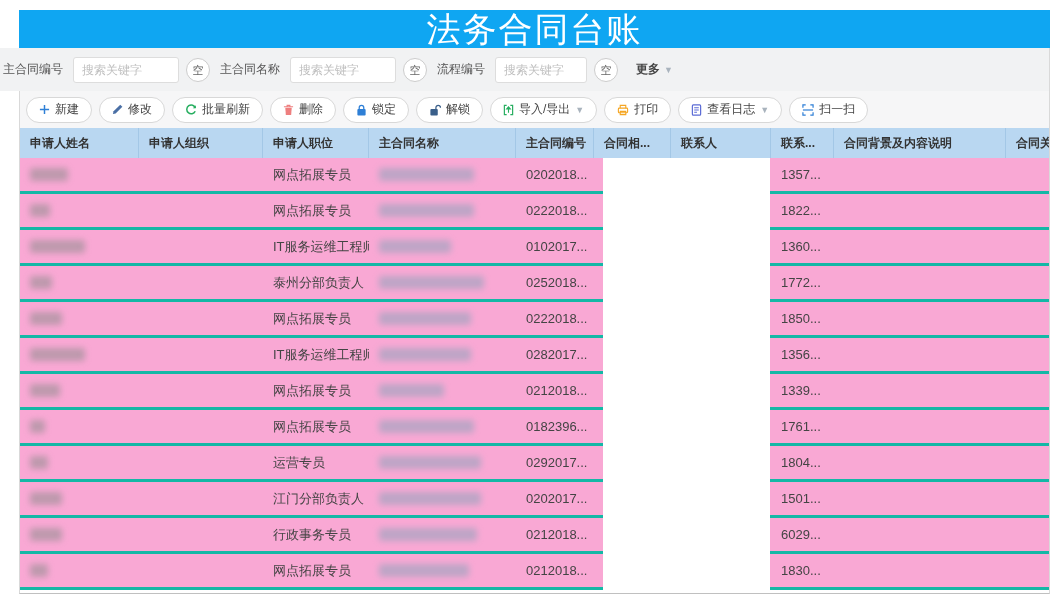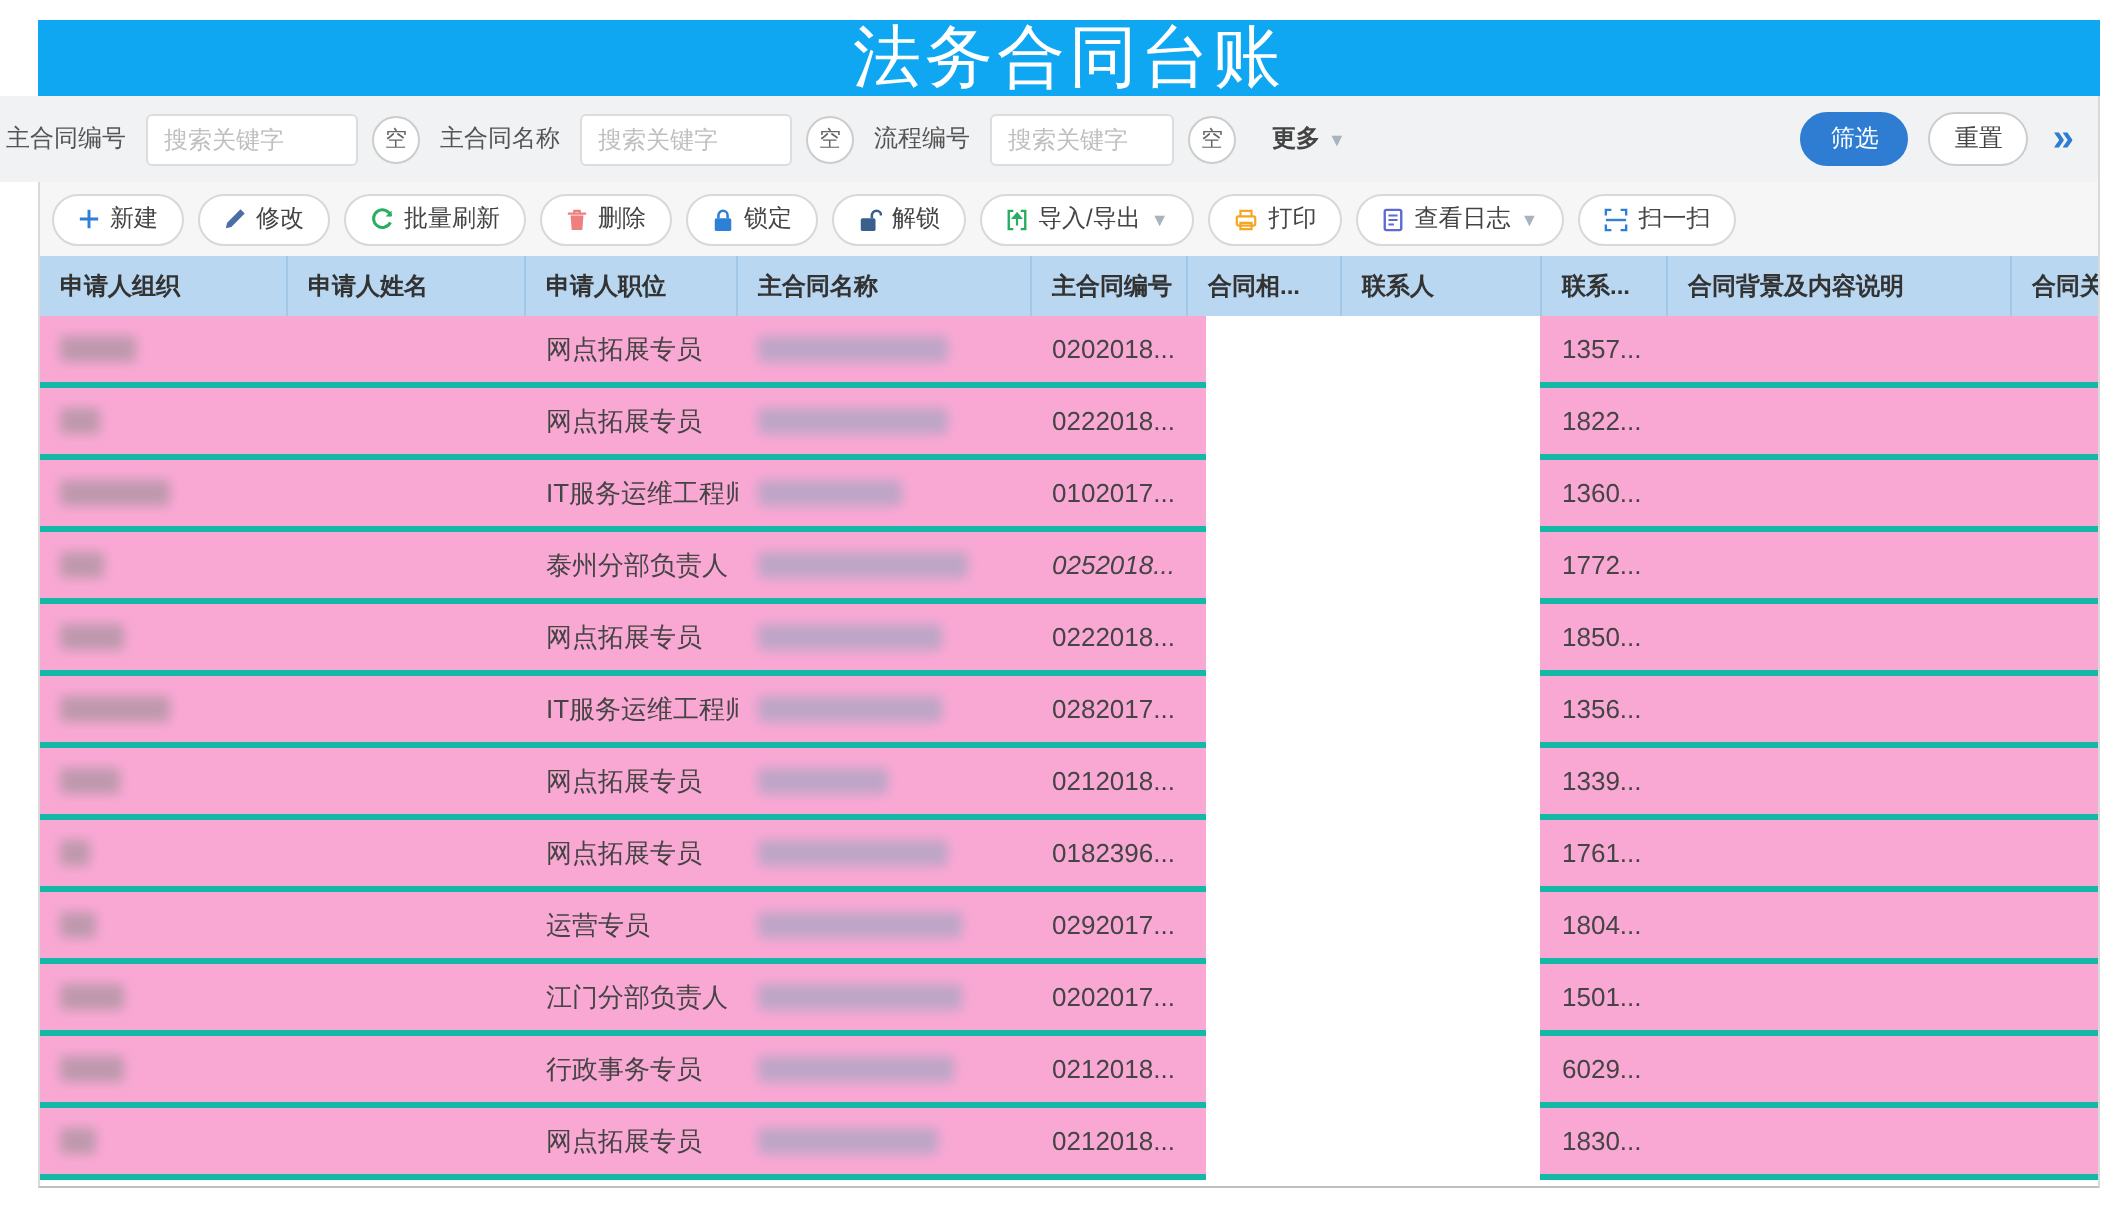--- a/index.html
+++ b/index.html
@@ -101,25 +101,20 @@
         <input class="sf-input" placeholder="搜索关键字" style="">
         <div class="sf-clear">空</div>
         <span class="sf-label">流程编号</span>
         <input class="sf-input" placeholder="搜索关键字" style="width: 92px;">
         <div class="sf-clear">空</div>
       </div>
     <div class="more-wrap">
       <span class="more-label">更多</span>
       <span class="caret">▼</span>
     </div>
-    <div class="search-actions">
-      <button class="btn-filter">筛选</button>
-      <button class="btn-reset">重置</button>
-      <span class="expand-arrows">»</span>
-    </div>
   </div>
 
   <div class="toolbar" id="toolbar">
       <button class="tb-btn">
         <span style="color: rgb(46, 127, 214); display: inline-flex;">
           <svg width="11" height="11" viewBox="0 0 12 12" style="margin-right: 5px;">
             <path d="M6 1v10M1 6h10" stroke="currentColor" stroke-width="1.6" fill="none"></path>
           </svg>
         </span>
         <span>新建</span>
@@ -203,22 +198,22 @@
             <path d="M1 4V1h3M9 1h3v3M12 9v3H9M4 12H1V9" stroke="currentColor" stroke-width="1.3" fill="none"></path>
             <path d="M1 6.5h11" stroke="currentColor" stroke-width="1.3"></path>
           </svg>
         </span>
         <span>扫一扫</span>
       </button>
     </div>
 
   <div class="grid">
     <div class="grid-header" id="grid-header">
+        <div class="th" style="width: 119px;">申请人姓名</div>
         <div class="th" style="width: 124px;">申请人组织</div>
-        <div class="th" style="width: 119px;">申请人姓名</div>
         <div class="th" style="width: 106px;">申请人职位</div>
         <div class="th" style="width: 147px;">主合同名称</div>
         <div class="th" style="width: 78px;">主合同编号</div>
         <div class="th" style="width: 77px;">合同相...</div>
         <div class="th" style="width: 100px;">联系人</div>
         <div class="th" style="width: 63px;">联系...</div>
         <div class="th" style="width: 172px;">合同背景及内容说明</div>
         <div class="th" style="width: 45px;">合同关联</div>
       </div>
     <div class="grid-body" id="grid-body">
@@ -273,21 +268,21 @@
         </div>
         <div class="tr">
           <div class="td" style="width: 119px;">
             <div class="blur-bar blur-name" style="width: 22px;"></div>
           </div>
           <div class="td" style="width: 124px;"></div>
           <div class="td" style="width: 106px;">泰州分部负责人</div>
           <div class="td" style="width: 147px;">
             <div class="blur-bar blur-contract" style="width: 105px;"></div>
           </div>
-          <div class="td" style="width: 78px; font-style: italic;">0252018...</div>
+          <div class="td" style="width: 78px;">0252018...</div>
           <div class="td" style="width: 77px;"></div>
           <div class="td" style="width: 100px;"></div>
           <div class="td" style="width: 63px;">1772...</div>
           <div class="td" style="width: 172px;"></div>
           <div class="td" style="width: 45px;"></div>
         </div>
         <div class="tr">
           <div class="td" style="width: 119px;">
             <div class="blur-bar blur-name" style="width: 32px;"></div>
           </div>

